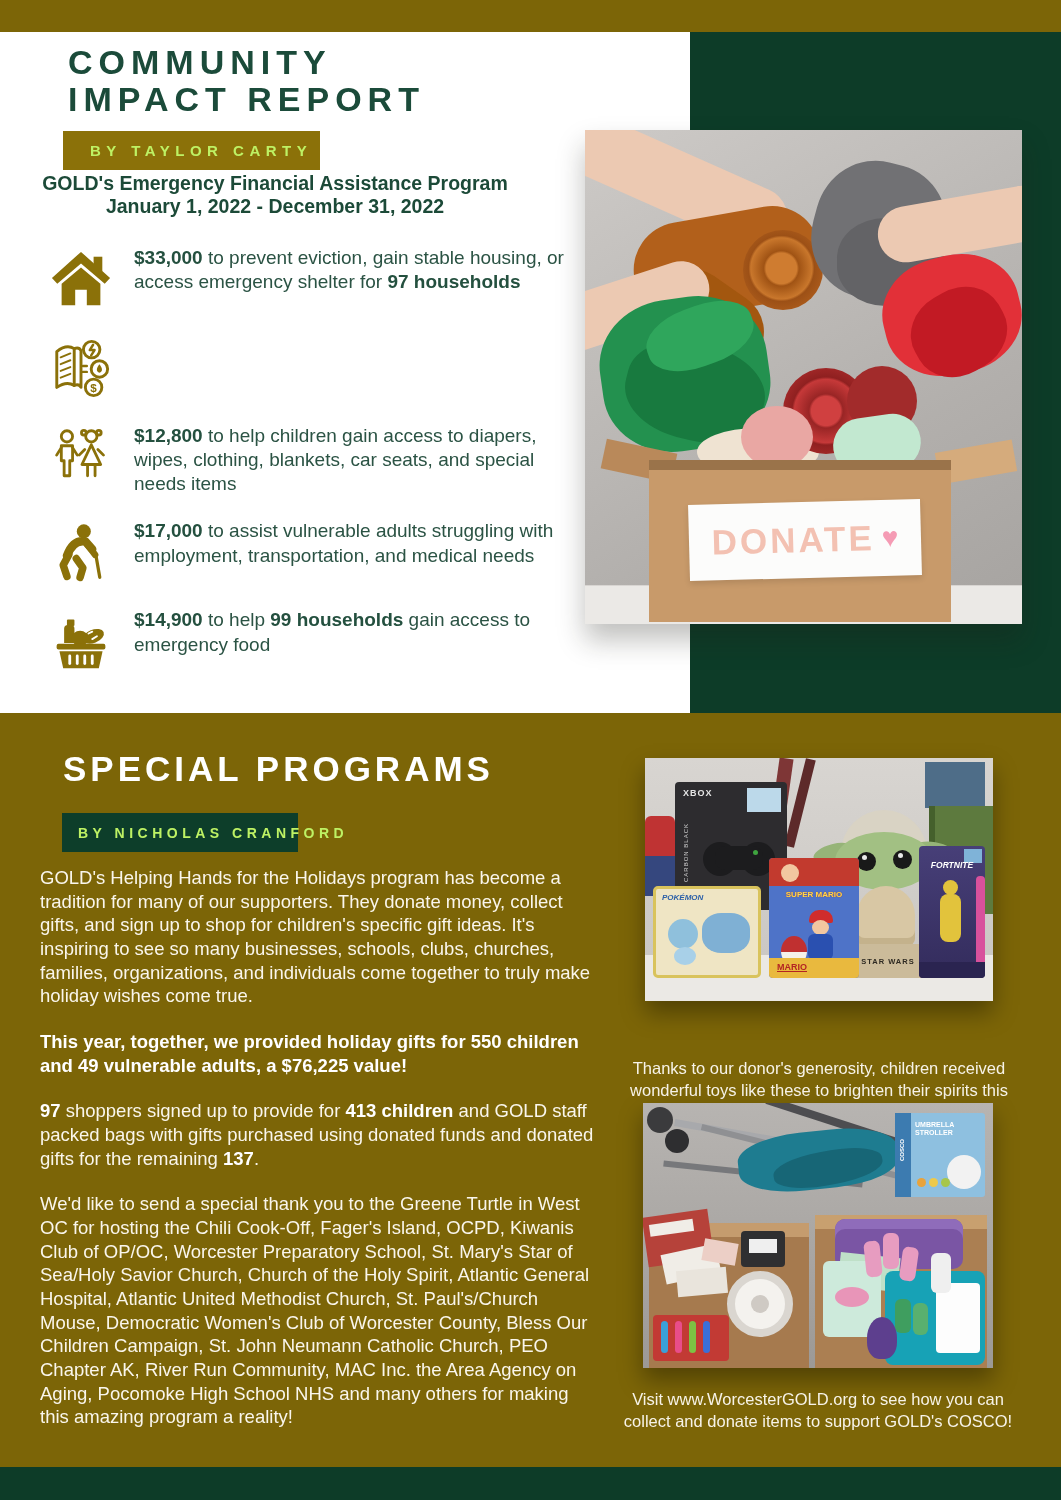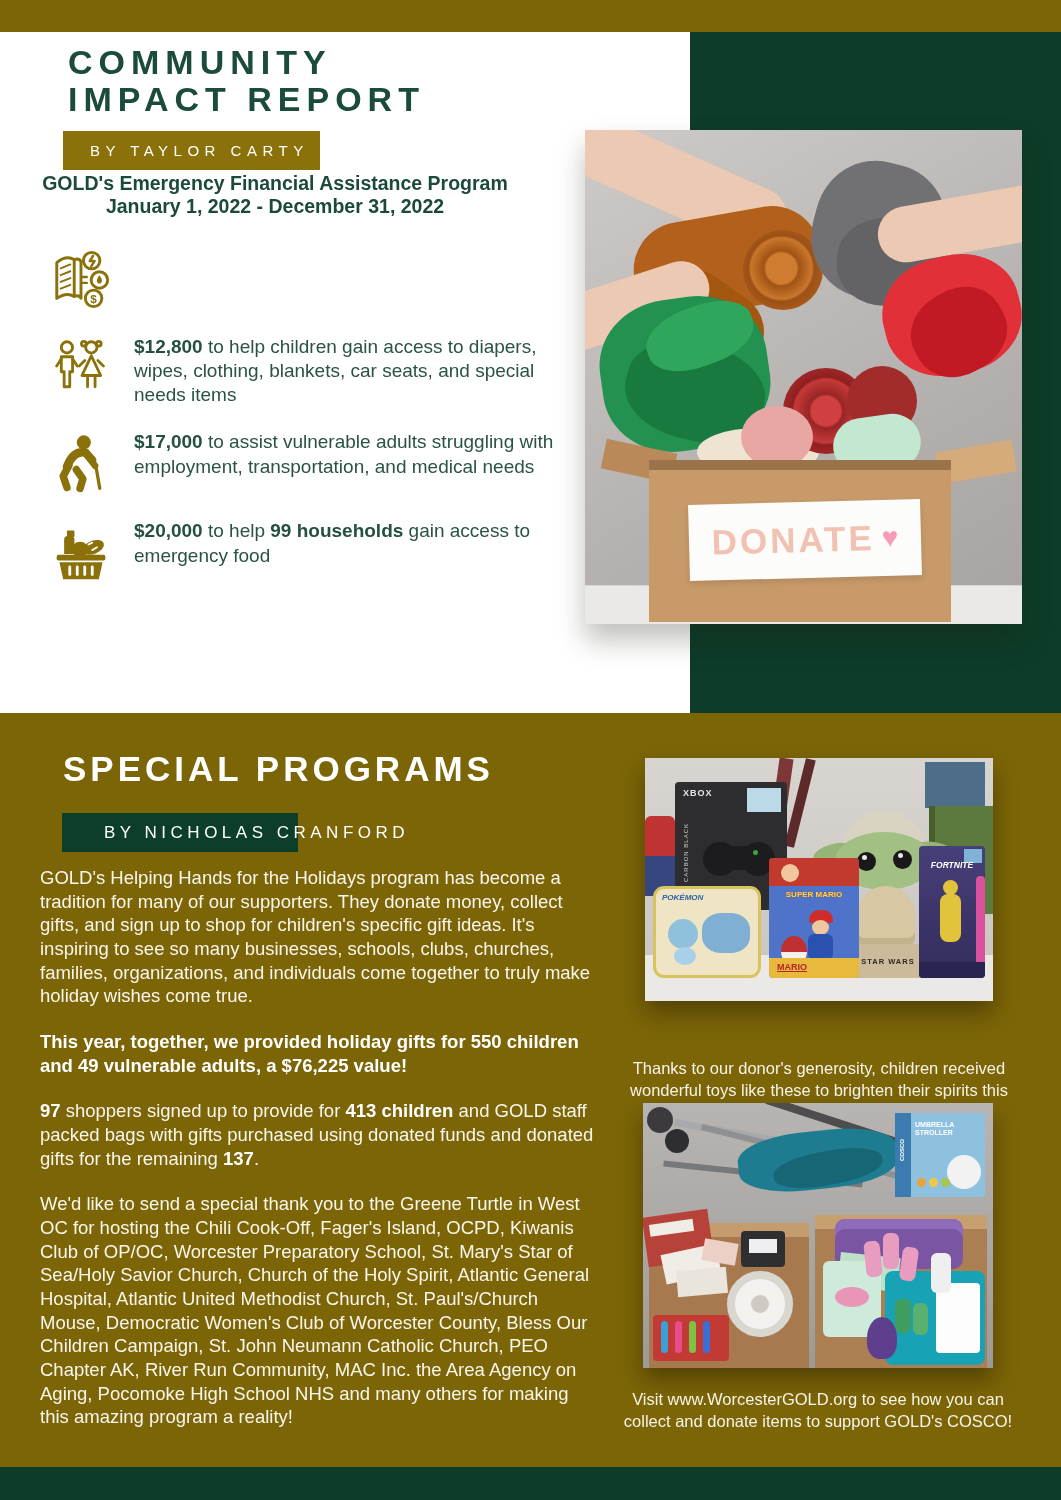--- a/index.html
+++ b/index.html
@@ -9,21 +9,21 @@
   
   .top-bar{position:absolute;left:0;top:0;width:1061px;height:32px;background:#7c6507;}
   .green-panel{position:absolute;left:690px;top:32px;width:371px;height:681px;background:#0d3c28;}
   .olive-section{position:absolute;left:0;top:713px;width:1061px;height:754px;background:#7c6507;}
   .bottom-bar{position:absolute;left:0;top:1467px;width:1061px;height:33px;background:#0d3c28;}
 
   
   .report-title{position:absolute;left:68px;top:44px;margin:0;color:#1b4b3a;
     font-size:34px;font-weight:800;letter-spacing:6px;line-height:1.1;white-space:nowrap;}
   .report-title span{display:block;}
-  .byline{display:flex;align-items:center;box-sizing:border-box;color:#ffffff;white-space:nowrap;}
+  .byline{display:flex;align-items:center;box-sizing:border-box;color:#bef264;white-space:nowrap;font-weight:bold;}
   .byline-1{position:absolute;left:63px;top:131px;width:257px;height:39px;background:#8b7109;
     font-size:15px;letter-spacing:5.5px;padding-left:27px;}
   .program-heading{position:absolute;left:36px;top:172px;width:478px;text-align:center;
     color:#1c4a38;font-size:19.5px;font-weight:700;line-height:1.18;}
 
   
   .items{position:absolute;left:48px;top:246px;width:522px;display:flex;flex-direction:column;gap:23px;}
   .item{display:flex;align-items:flex-start;gap:20px;}
   .item-icon{width:66px;height:66px;flex:0 0 66px;display:flex;align-items:center;justify-content:center;}
   .item-text{margin:0;width:432px;font-size:19px;line-height:1.27;color:#2b5344;}
@@ -77,21 +77,21 @@
   .pt-spidey-t{left:0;top:58px;width:30px;height:42px;background:#bf3333;border-radius:6px 6px 0 0;}
   .pt-spidey-b{left:0;top:98px;width:30px;height:40px;background:#35477e;}
   .pt-xbox{left:30px;top:24px;width:112px;height:128px;background:#2d2c2f;border-radius:4px;}
   .pt-xbox-logo{left:8px;top:6px;color:#e6e6e6;font-size:9px;font-weight:700;letter-spacing:1px;}
   .pt-xbox-sticker{right:6px;top:6px;width:34px;height:24px;background:#bcd9ea;}
   .pt-carbon{left:-24px;top:62px;color:#cfcfcf;font-size:6px;letter-spacing:1px;transform:rotate(-90deg);width:70px;}
   .pt-pad1{left:28px;top:60px;width:34px;height:34px;border-radius:50%;background:#1c1c1e;}
   .pt-pad2{left:66px;top:60px;width:34px;height:34px;border-radius:50%;background:#1c1c1e;}
   .pt-pad3{left:40px;top:64px;width:48px;height:24px;border-radius:10px;background:#1c1c1e;}
   .pt-pad-dot{width:5px;height:5px;border-radius:50%;background:#3fa43f;left:78px;top:68px;}
-  .pt-pokemon{left:8px;top:128px;width:108px;height:92px;background:#efe5c4;border:3px solid #d9c35c;border-radius:11px;box-sizing:border-box;}
+  .pt-pokemon{left:8px;top:128px;width:108px;height:92px;background:#efe5c4;border:3px solid #d9c35c;border-radius:5px;box-sizing:border-box;}
   .pt-poke-logo{left:6px;top:4px;color:#2b5fa8;font-size:8px;font-weight:800;font-style:italic;}
   .pt-poke1{left:12px;top:30px;width:30px;height:30px;border-radius:50%;background:#8fc0dc;}
   .pt-poke2{left:46px;top:24px;width:48px;height:40px;border-radius:40%;background:#7fb0d4;}
   .pt-poke3{left:18px;top:58px;width:22px;height:18px;border-radius:50%;background:#a8d0e8;}
   .pt-mario{left:124px;top:100px;width:90px;height:120px;background:#4e73c8;border-radius:4px;}
   .pt-mario-top{left:0;top:0;right:0;height:28px;background:#c23a2e;border-radius:4px 4px 0 0;}
   .pt-mario-face{left:12px;top:6px;width:18px;height:18px;border-radius:50%;background:#f2c7a0;}
   .pt-sm-logo{left:0;top:32px;width:100%;text-align:center;color:#ffd94c;font-size:8px;font-weight:800;
     text-shadow:0 0 1px #a32;position:absolute;}
   .pt-cap{left:40px;top:52px;width:24px;height:13px;border-radius:10px 10px 2px 2px;background:#d02c2c;}
@@ -168,21 +168,21 @@
   .ps-pink3{left:258px;top:144px;width:16px;height:34px;background:#e79cc0;border-radius:6px;transform:rotate(8deg);}
   .ps-greenb1{left:252px;top:196px;width:16px;height:34px;background:#3f9e5f;border-radius:6px;}
   .ps-greenb2{left:270px;top:200px;width:15px;height:32px;background:#59b06f;border-radius:6px;}
   .ps-purpleb{left:224px;top:214px;width:30px;height:42px;background:#5d3f8e;border-radius:50% 50% 40% 40%;}
   .ps-whiteb{left:288px;top:150px;width:20px;height:40px;background:#efefef;border-radius:6px;}
 
   
   .sp-title{position:absolute;left:63px;top:749px;margin:0;color:#ffffff;font-size:35px;font-weight:800;
     letter-spacing:4px;white-space:nowrap;}
   .byline-2{position:absolute;left:62px;top:813px;width:236px;height:39px;background:#0d3e2a;
-    font-size:17px;letter-spacing:4.5px;padding-left:42px;}
+    font-size:14px;letter-spacing:4.5px;padding-left:16px;}
   .sp-text{position:absolute;left:40px;top:866px;width:562px;display:flex;flex-direction:column;gap:22px;}
   .sp-text p{margin:0;font-size:18.5px;line-height:1.28;color:#faf6ec;font-weight:400;}
   .sp-text p b{font-weight:700;color:#ffffff;}
   .caption{position:absolute;margin:0;text-align:center;color:#f7f3e8;font-size:16.5px;line-height:1.35;}
   .caption-toys{left:629px;top:1057px;width:380px;}
   .caption-vault{left:613px;top:1388px;width:410px;}
 </style>
 </head>
 <body>
 
@@ -200,20 +200,32 @@
 
   <div class="byline byline-1">BY TAYLOR CARTY</div>
 
   <div class="program-heading">
     <div>GOLD's Emergency Financial Assistance Program</div>
     <div>January 1, 2022 - December 31, 2022</div>
   </div>
 
   <div class="items">
 
+    <div class="item">
+      <span class="item-icon">
+        <svg viewBox="0 0 64 64" width="62" height="62">
+          <g fill="#8b7109">
+            <rect x="45" y="9" width="9" height="15"></rect>
+            <path d="M32 4 L62 31 L56.5 37 L32 16 L7.5 37 L2 31 Z"></path>
+            <path d="M12 37 L32 20 L52 37 V59 H38 V43 H26 V59 H12 Z"></path>
+          </g>
+        </svg>
+      </span>
+      <p class="item-text"><b>$33,000</b><span> to prevent eviction, gain stable housing, or access emergency shelter for </span><b>97 households</b></p>
+    </div>
 
     <div class="item">
       <span class="item-icon">
         <svg viewBox="0 0 64 64" width="62" height="62">
           <g fill="none" stroke="#8b7109" stroke-width="3" stroke-linecap="round" stroke-linejoin="round">
             <path d="M7 15 Q17 7 25 12 V50 Q17 45 7 52 Z"></path>
             <path d="M25 12 q5 -2 7 2 v38 q-2 -4 -7 -2"></path>
             <g stroke-width="2">
               <path d="M11 21 L21 17"></path>
                 <path d="M11 28 L21 24"></path>
@@ -280,21 +292,21 @@
             <line x1="20" y1="48" x2="20" y2="56"></line>
             <line x1="28" y1="48" x2="28" y2="56"></line>
             <line x1="36" y1="48" x2="36" y2="56"></line>
             <line x1="44" y1="48" x2="44" y2="56"></line>
           </g>
           <g stroke="#ffffff" stroke-width="2" stroke-linecap="round">
             <path d="M40 24 l4 -2 M44 30 l5 -3"></path>
           </g>
         </svg>
       </span>
-      <p class="item-text"><b>$20,000</b><span> to help </span><b>99 households</b><span> gain access to emergency food</span></p>
+      <p class="item-text"><b>$14,900</b><span> to help </span><b>99 households</b><span> gain access to emergency food</span></p>
     </div>
 
   </div>
 
   <div class="photo photo-donate">
     <div class="pd-wall"></div>
     <div class="pd-table"></div>
     <div class="pd-arm pd-arm1"></div>
     <div class="pd-roll-orange"></div>
     <div class="pd-roll-orange-end"></div>

